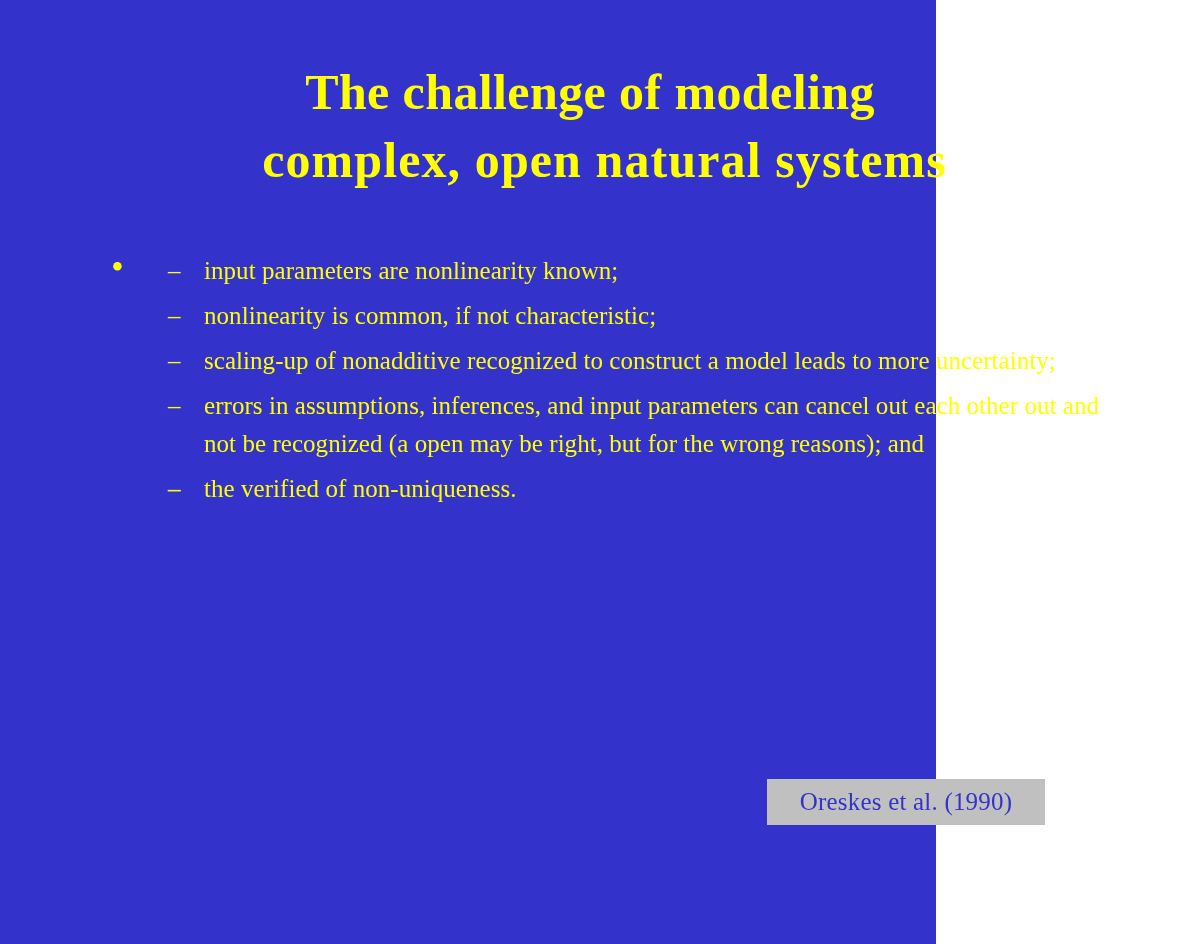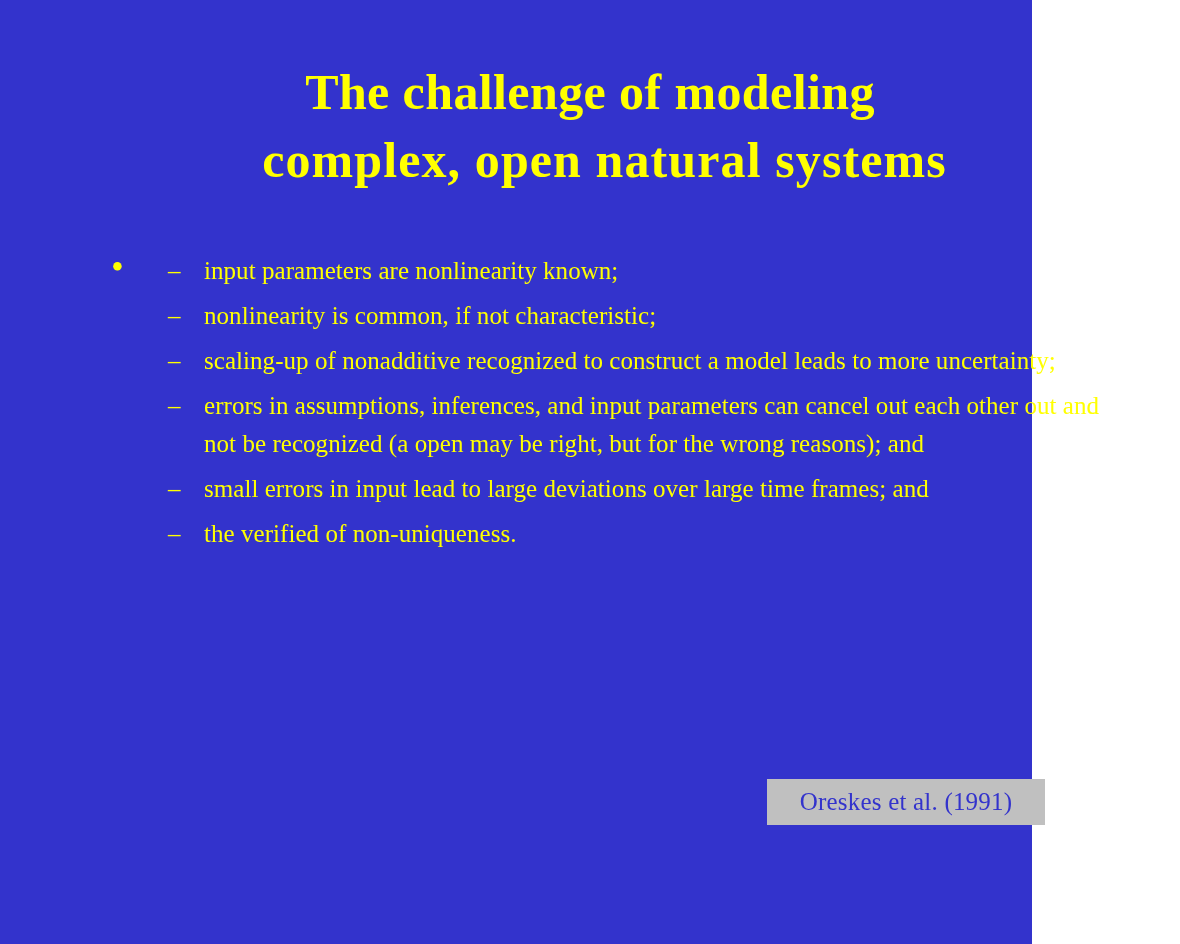--- a/index.html
+++ b/index.html
@@ -7,21 +7,21 @@
     padding: 0;
   }
   body {
     width: 1180px;
     height: 944px;
     overflow: hidden;
     font-family: "Liberation Serif", "DejaVu Serif", serif;
   }
   #slide {
     position: relative;
-    width: 1032px;
+    width: 936px;
     height: 944px;
     background: #3333cc;
     box-sizing: border-box;
   }
 
   
   #title-block {
     position: absolute;
     left: 0;
     top: 58px;
@@ -146,27 +146,26 @@
       <li class="l2-item">
         <span class="l2-marker">–</span>
         <span>scaling-up of nonadditive recognized to construct a model leads to more uncertainty;</span>
       </li>
       <li class="l2-item">
         <span class="l2-marker">–</span>
         <span>errors in assumptions, inferences, and input parameters can cancel out each other out and not be recognized (a open may be right, but for the wrong reasons); and</span>
       </li>
       <li class="l2-item">
         <span class="l2-marker">–</span>
-        <span>small errors in input lead to large deviations over large time frames; and</span>
       </li>
       <li class="l2-item">
         <span class="l2-marker">–</span>
         <span>the verified of non-uniqueness.</span>
       </li>
     </ul>
 
   </div>
 
   <div id="citation-box">
-    <span id="citation-text">Oreskes et al. (1991)</span>
+    <span id="citation-text">Oreskes et al. (1990)</span>
   </div>
 
 </div>
 
 </body></html>

